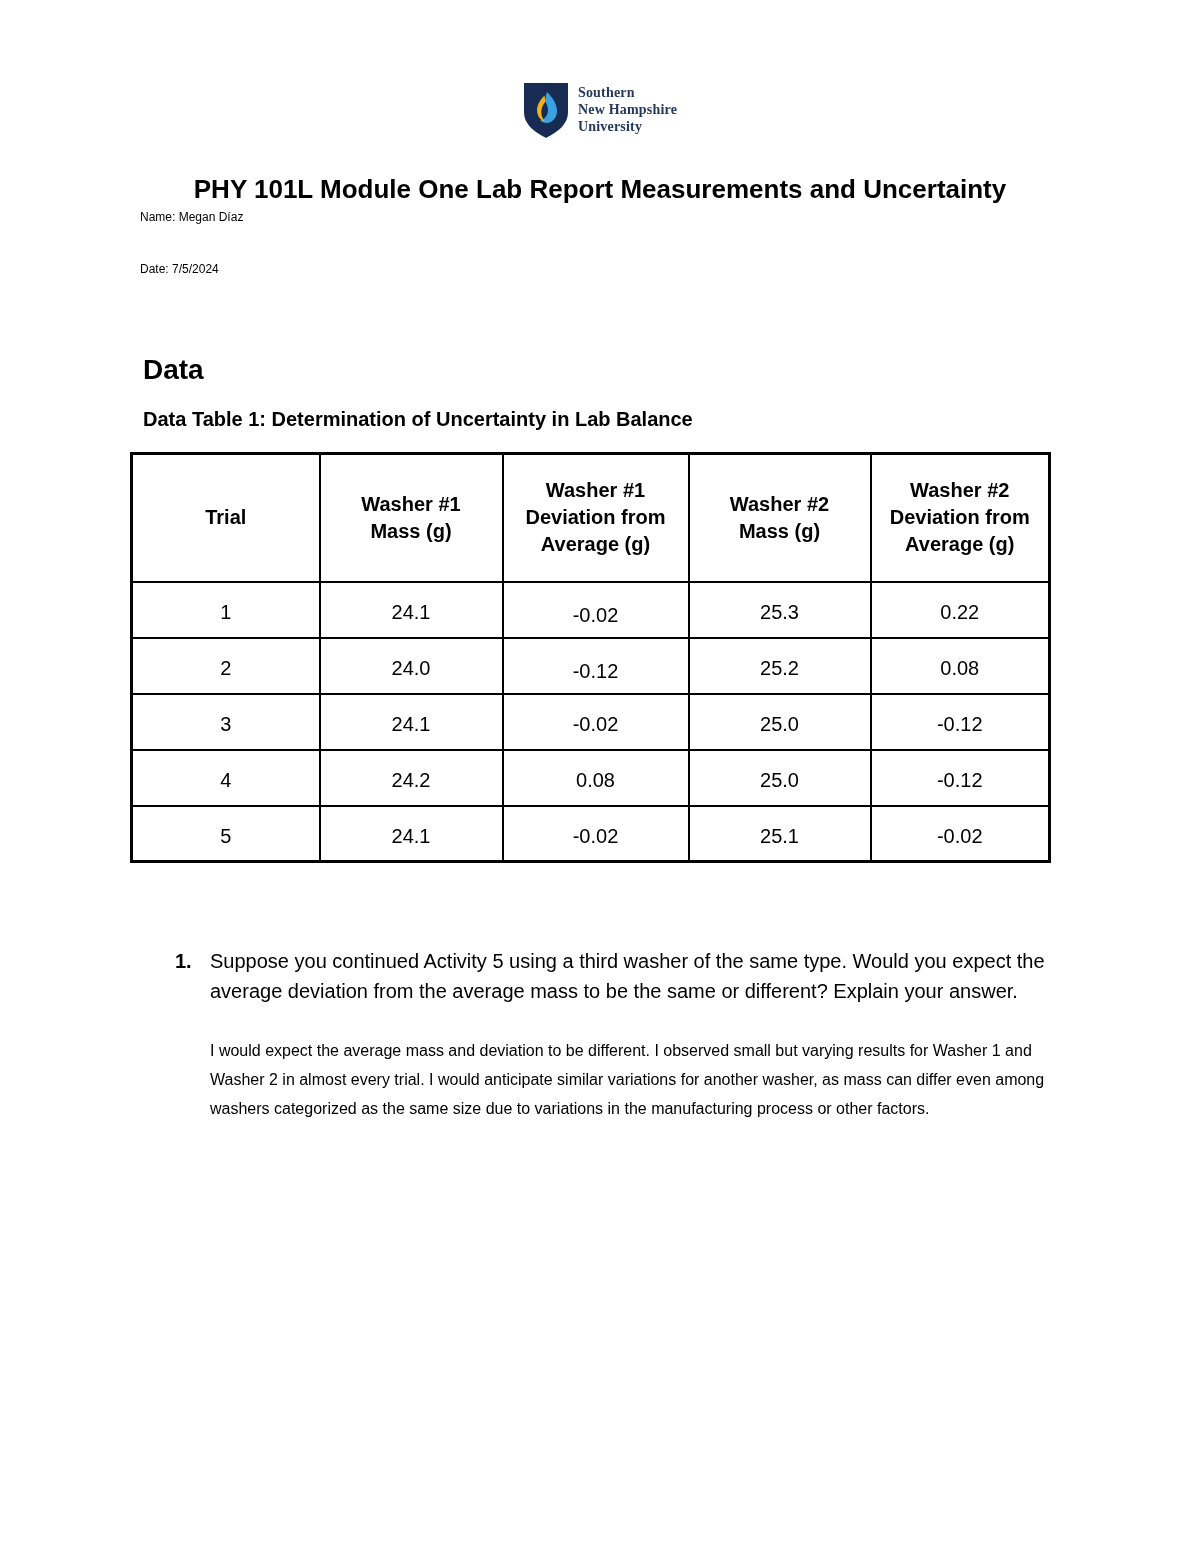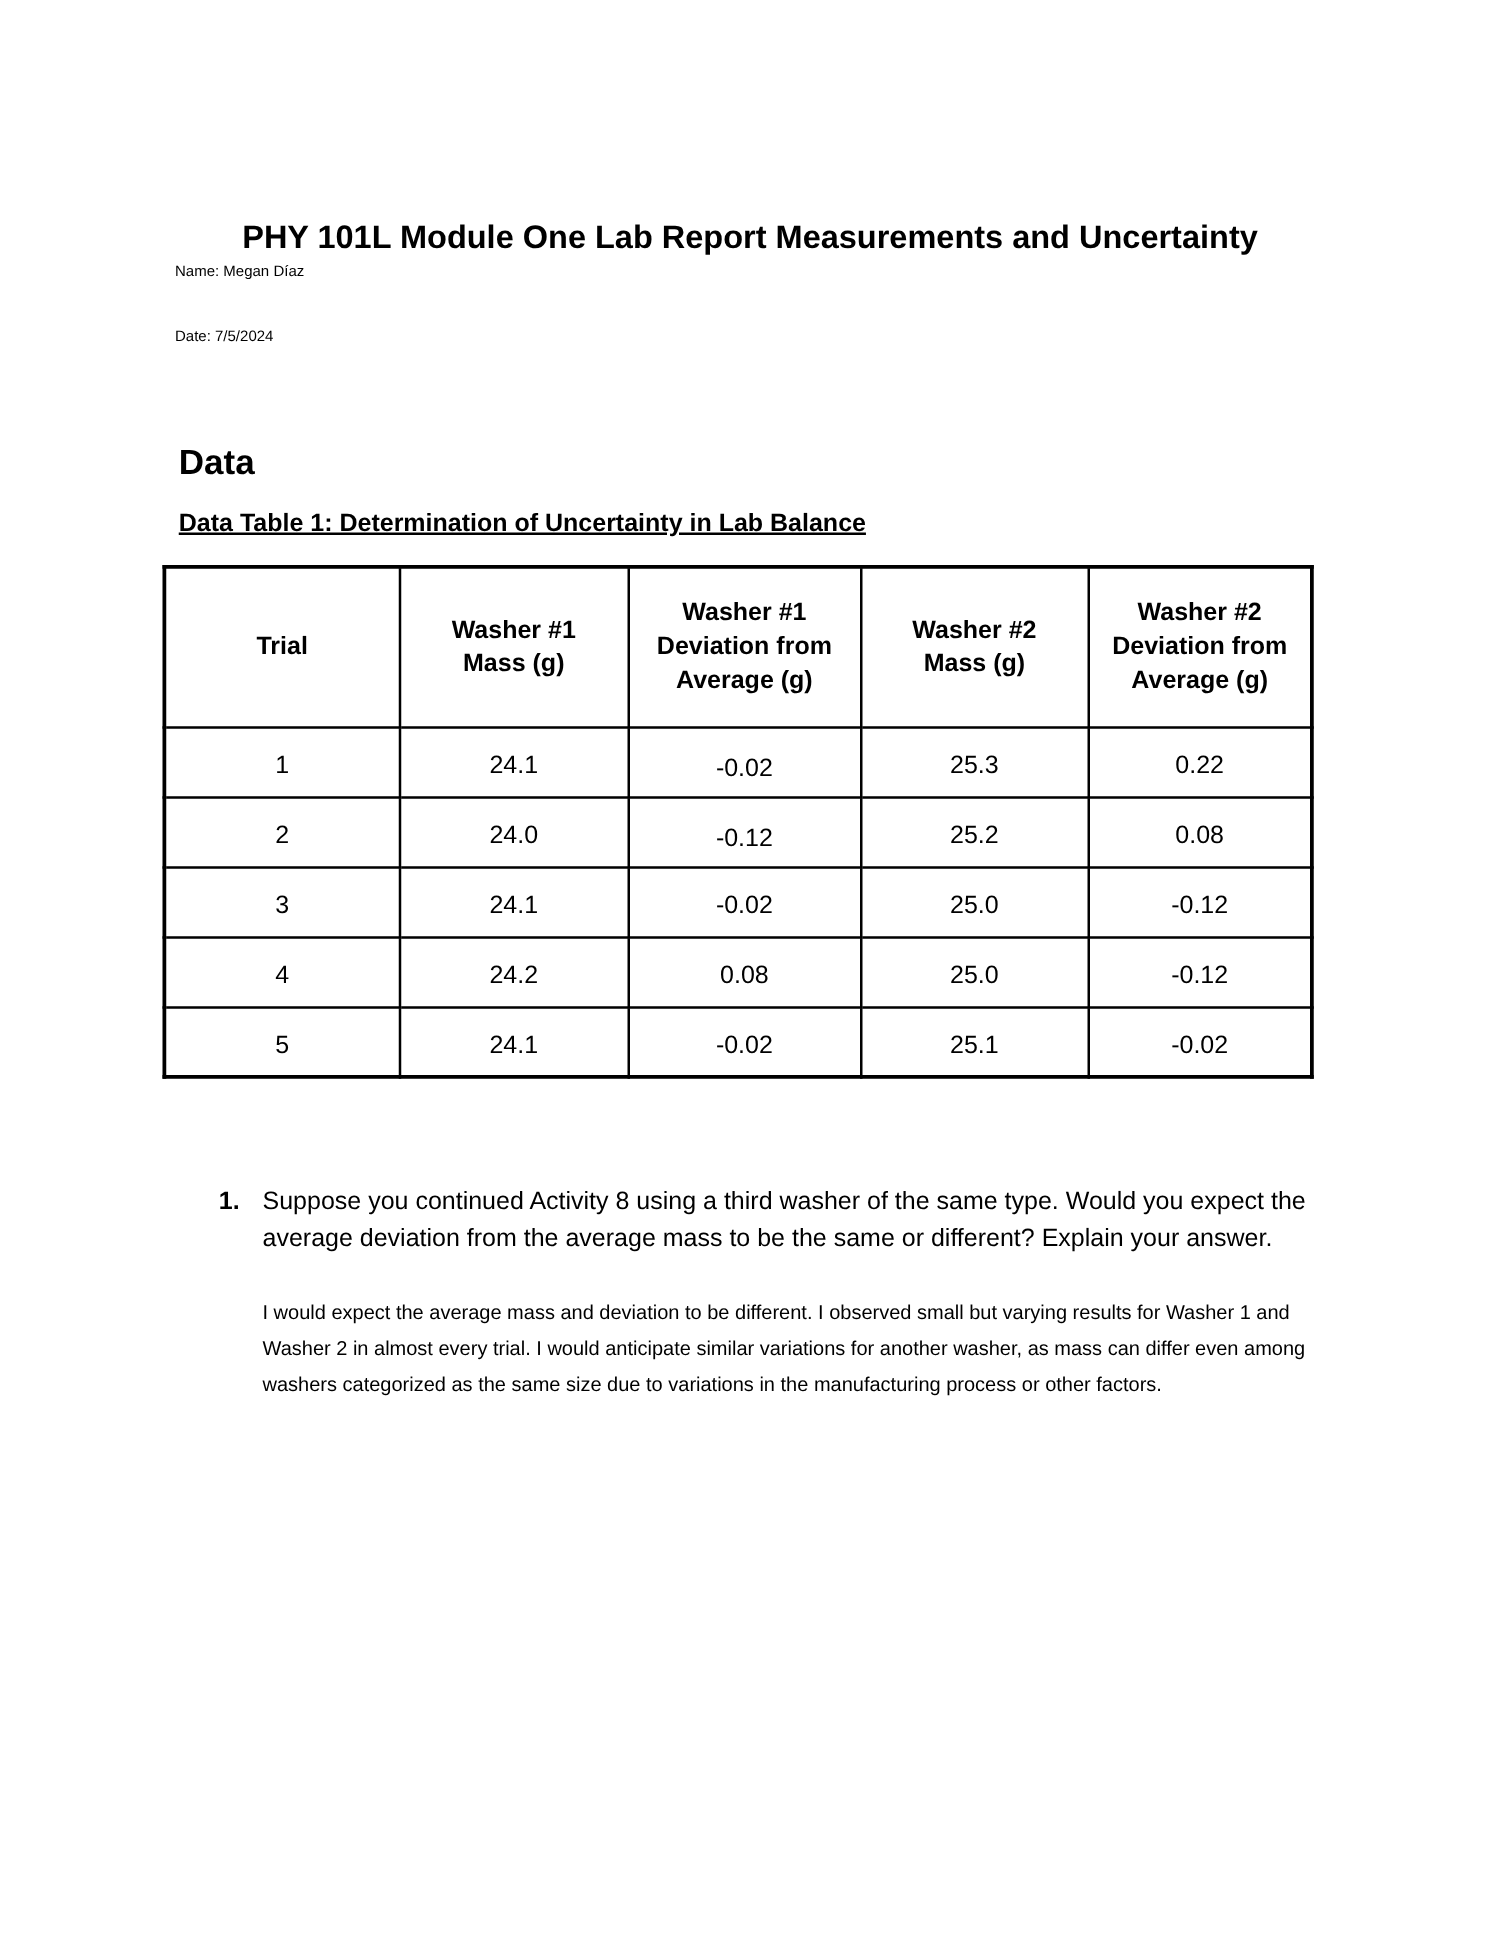--- a/index.html
+++ b/index.html
@@ -64,21 +64,20 @@
     top: 354px;
     font-weight: bold;
     font-size: 28px;
   }
   .table-title {
     position: absolute;
     left: 143px;
     top: 408px;
     font-weight: bold;
     font-size: 20px;
-    text-decoration: underline;
   }
 
   
   .table-wrap {
     position: absolute;
     top: 452px;
     left: 130px;
   }
   table.data-table {
     border-collapse: collapse;
@@ -123,20 +122,34 @@
     width: 852px;
     font-size: 16px;
     line-height: 29px;
   }
 </style>
 </head>
 <body>
 
 <div class="page">
 
+  <div class="logo-wrap">
+    <div class="logo">
+      <svg width="46" height="57" viewBox="0 0 46 57">
+        <path d="M1,1 H45 V30 C45,43 34,50 23,56 C12,50 1,43 1,30 Z" fill="#182b52"></path>
+        <path d="M24,10 C31,17 34,23 34,29 C34,36.5 28.5,41 23.5,41 C21,41 18.8,40 17.3,38.6 C24.5,36.5 27,28.5 23.3,21.5 C21.8,18.6 22.6,13.8 24,10 Z" fill="#3aa2de"></path>
+        <path d="M21.5,13.5 C15.5,19.5 13,25.5 14.5,31.5 C15.6,35.8 18.5,38.8 22,39.6 C16.5,33.5 17.5,25 22.8,19.3 C22.2,17.5 21.7,15.5 21.5,13.5 Z" fill="#f2b01e"></path>
+      </svg>
+      <div class="logo-text">
+        <div>Southern</div>
+        <div>New Hampshire</div>
+        <div>University</div>
+      </div>
+    </div>
+  </div>
 
   <div class="doc-title">PHY 101L Module One Lab Report Measurements and Uncertainty</div>
 
   <div class="p-line name-line">Name: Megan Díaz</div>
   <div class="p-line date-line">Date: 7/5/2024</div>
 
   <div class="section-heading">Data</div>
   <div class="table-title">Data Table 1: Determination of Uncertainty in Lab Balance</div>
 
   <div class="table-wrap">
@@ -198,18 +211,18 @@
           <td class="val-top">-0.02</td>
           <td class="val-top">25.1</td>
           <td class="val-top">-0.02</td>
         </tr>
       </tbody>
     </table>
   </div>
 
   <div class="question">
     <div class="q-number">1.</div>
-    <div class="q-text">Suppose you continued Activity 8 using a third washer of the same type. Would you expect the average deviation from the average mass to be the same or different? Explain your answer.</div>
+    <div class="q-text">Suppose you continued Activity 5 using a third washer of the same type. Would you expect the average deviation from the average mass to be the same or different? Explain your answer.</div>
   </div>
 
   <div class="answer">I would expect the average mass and deviation to be different. I observed small but varying results for Washer 1 and Washer 2 in almost every trial. I would anticipate similar variations for another washer, as mass can differ even among washers categorized as the same size due to variations in the manufacturing process or other factors.</div>
 
 </div>
 
 </body></html>

